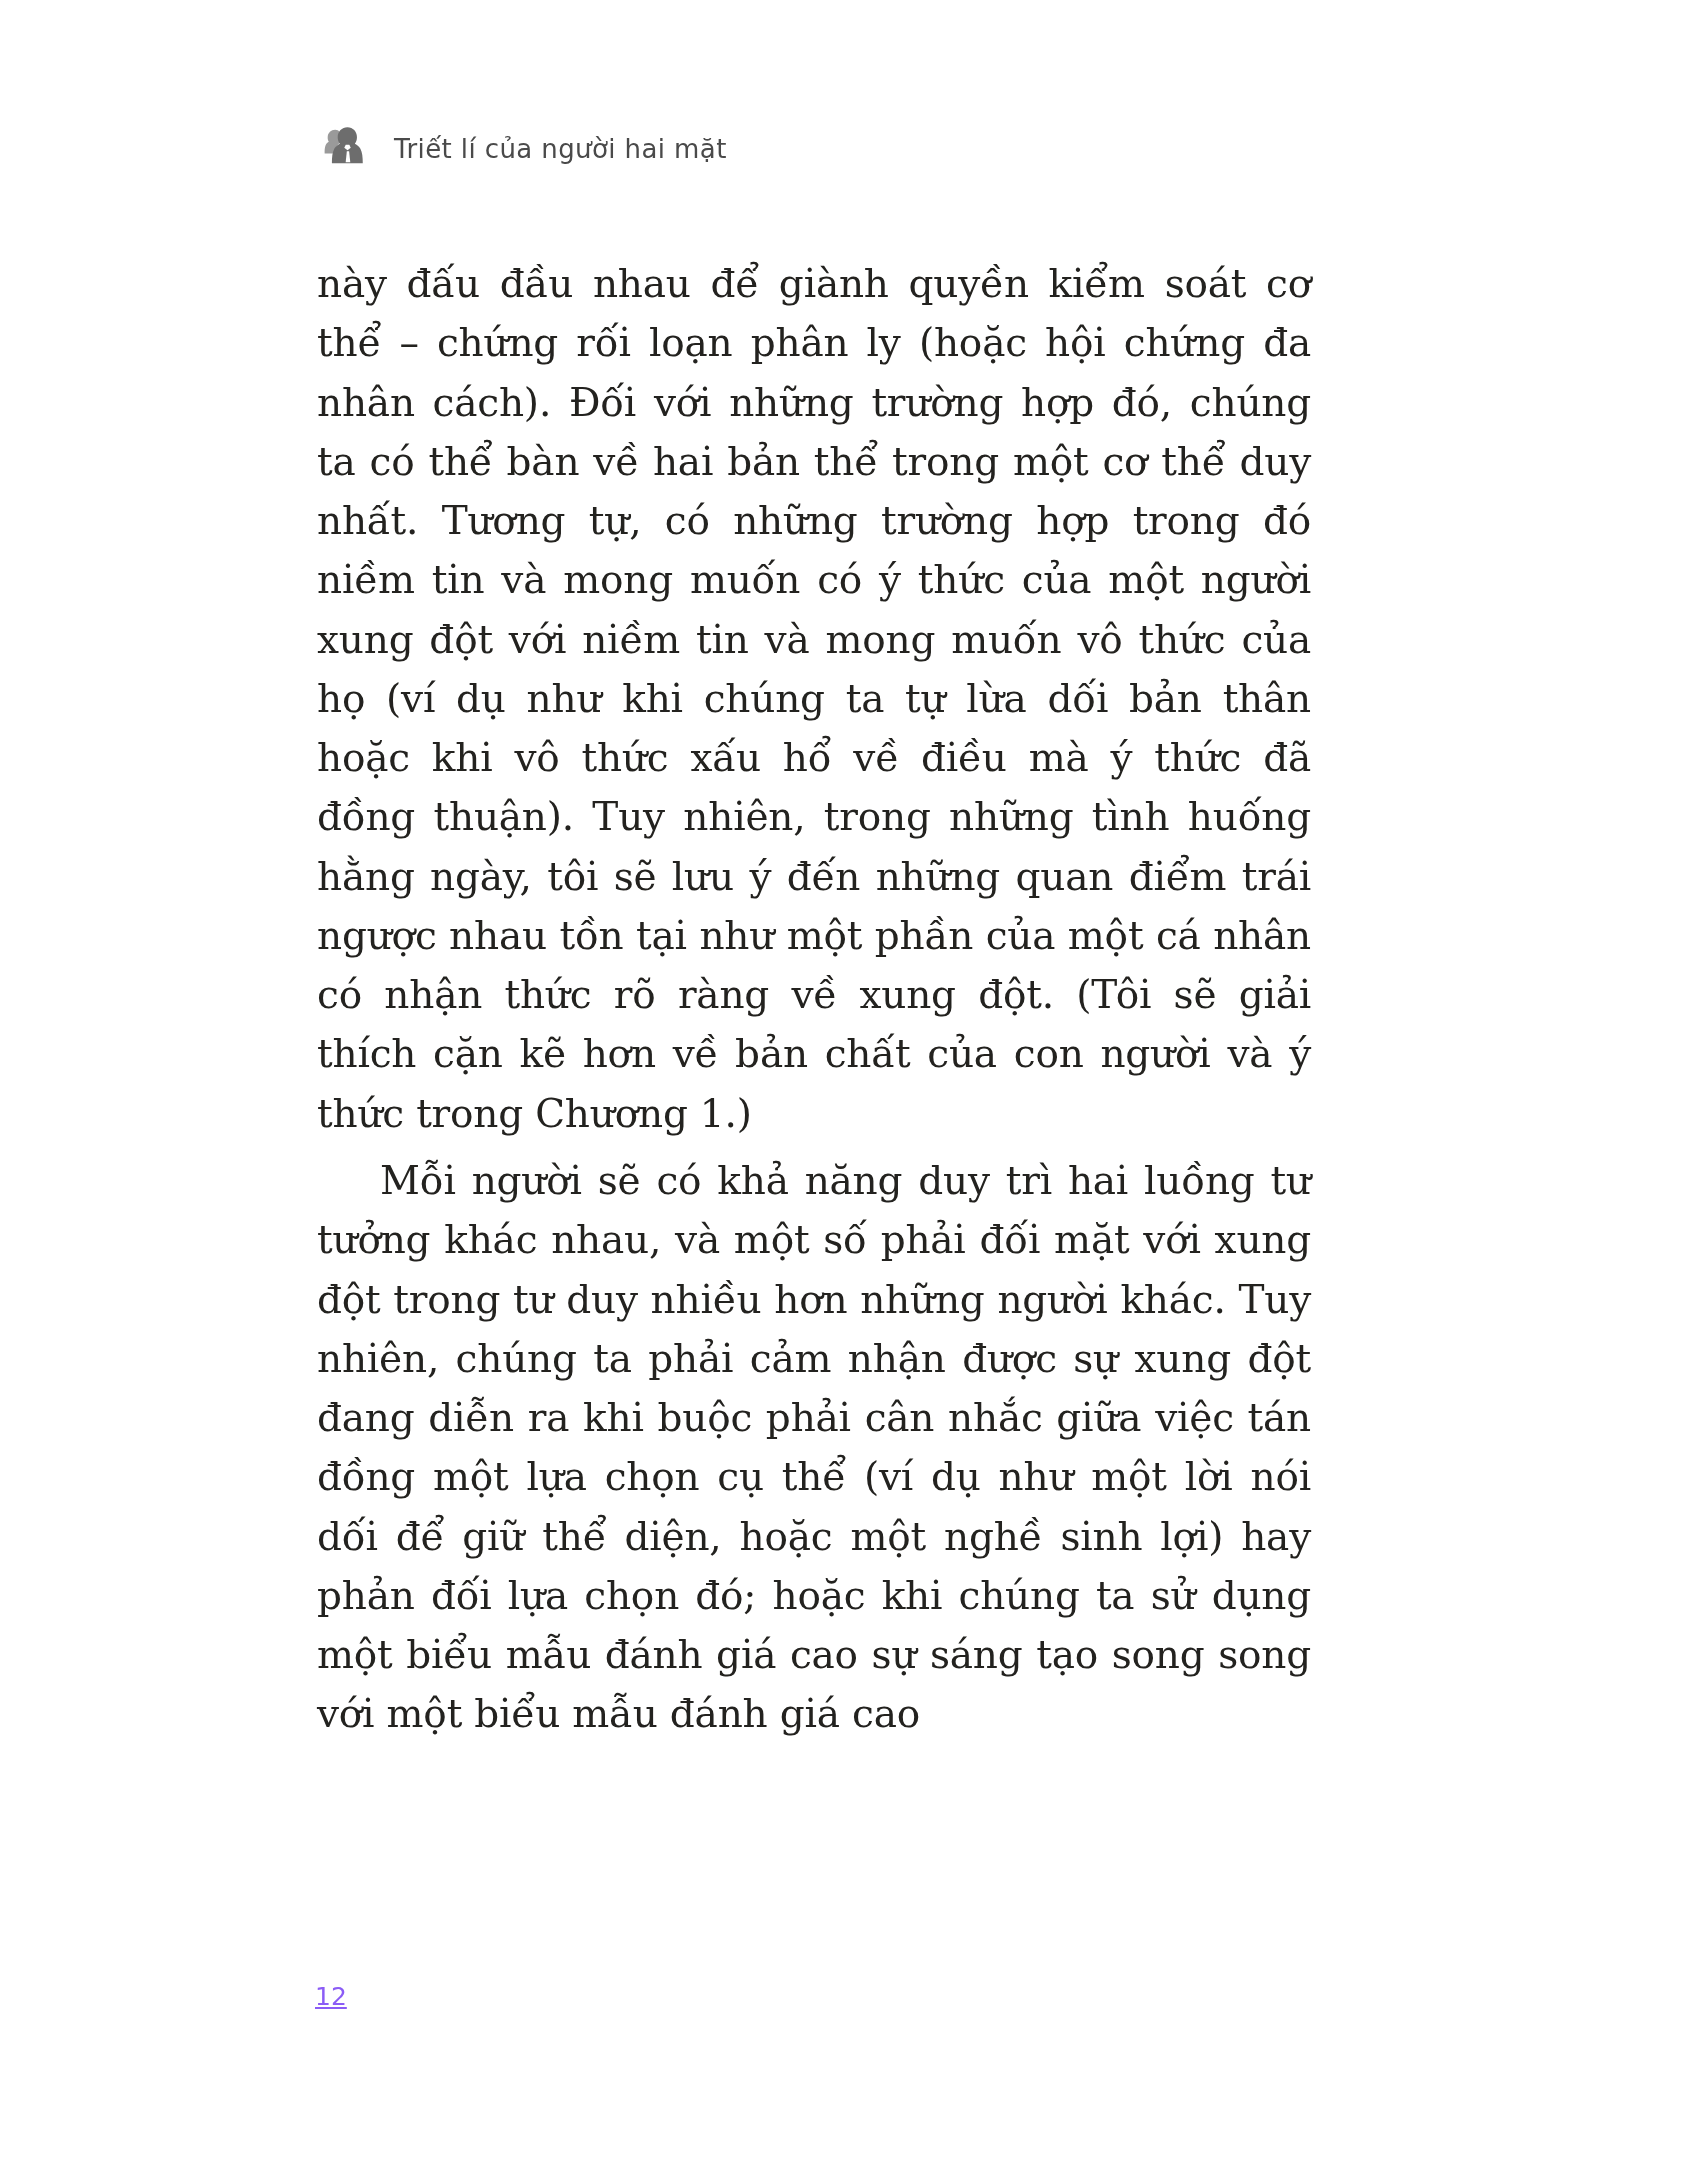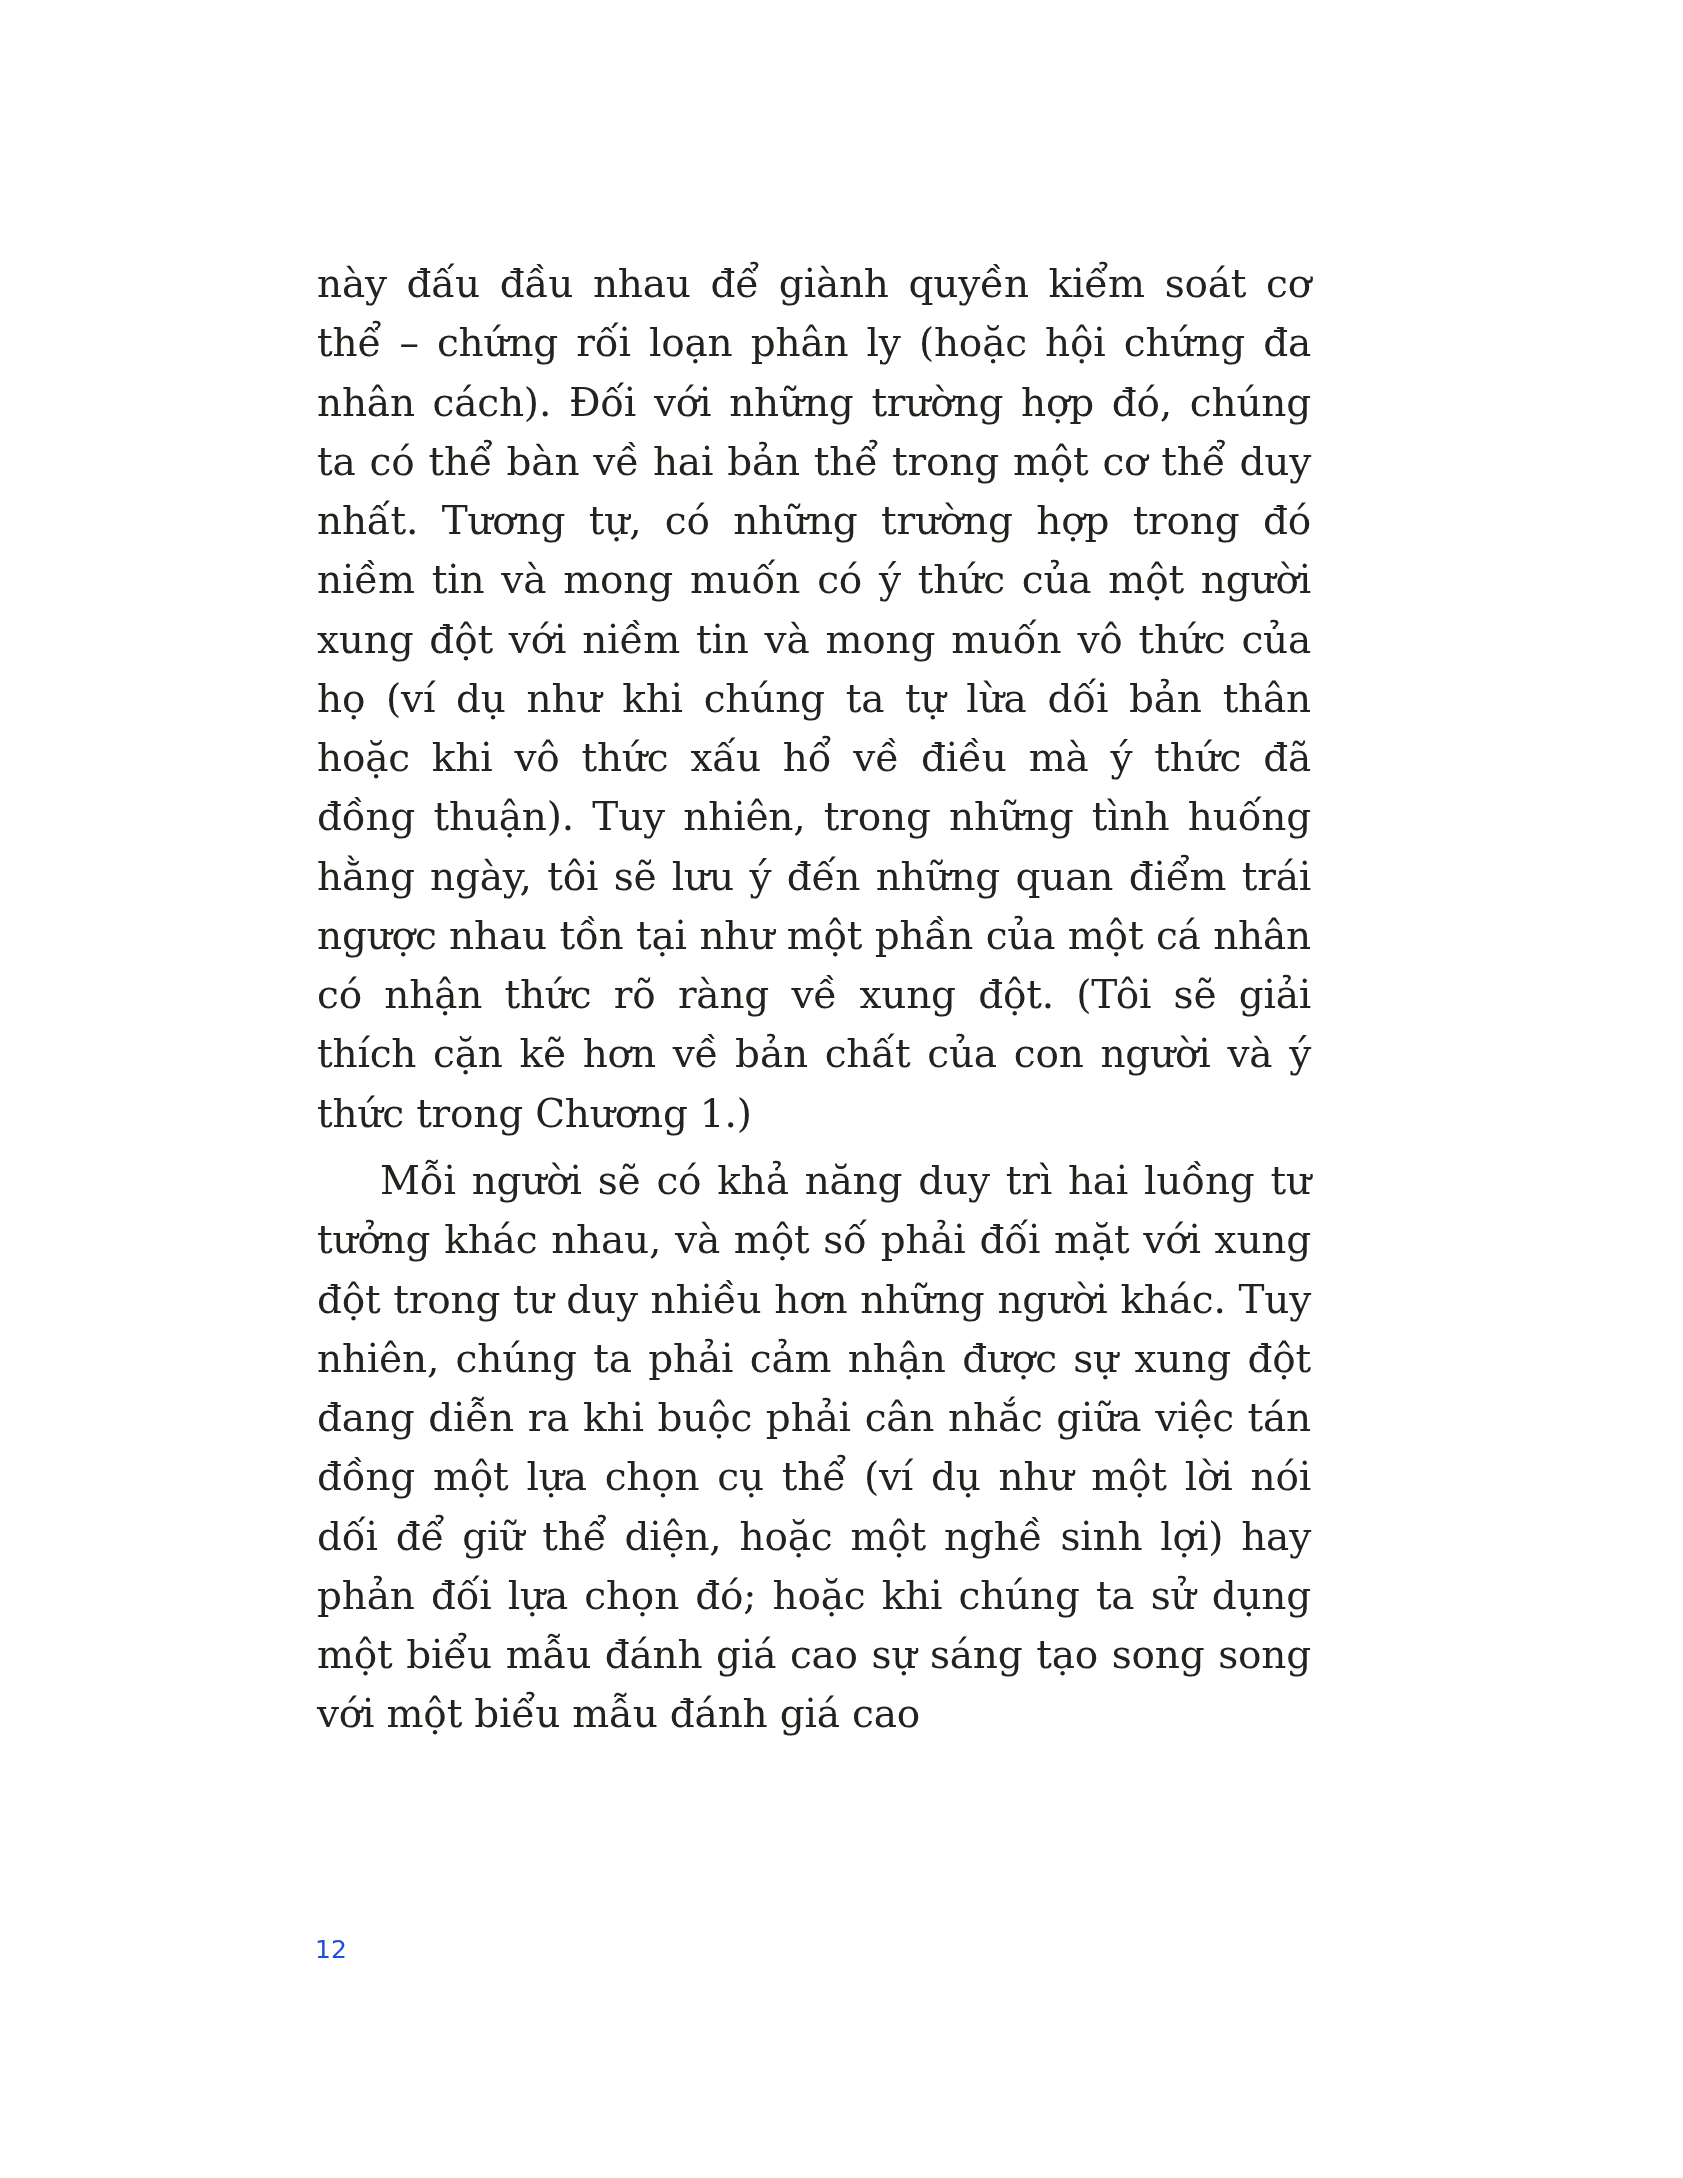--- a/index.html
+++ b/index.html
@@ -70,31 +70,48 @@
     text-indent: 63px;
   }
   .textblock p + p {
     margin-top: 0;
   }
 
   
   .folio {
     position: absolute;
     left: 315px;
-    top: 1935px;
+    top: 1982px;
     font-family: "DejaVu Sans", sans-serif;
     font-size: 25px;
-    color: #1d4ed8;
+    color: #8b5cf6;
+    text-decoration: underline;
   }
 </style>
 </head>
 <body>
 
 <div class="page">
 
+  <div class="running-head">
+    <span class="head-icon-wrap">
+      <svg class="head-icon" viewBox="0 0 58 58" xmlns="http://www.w3.org/2000/svg" aria-hidden="true">
+        <g fill="#6d6d6d">
+
+          <path fill="#9a9a9a" d="M20.5 12c-4.2 0-7.4 3.2-7.6 7.3-.1 2.1.4 3.6 1.1 4.9-1.6 1-2.6 2.1-3.2 3.6-.9 2.2-1.1 5.1-1 8.2h9.6c.4-3.4 1.6-6.2 3.4-8.3 1.3-1.6 2.9-2.8 4.5-3.7-.9-1.3-1.4-3-1.4-5 0-4.1-1.3-7-5.4-7z"></path>
+
+          <path d="M33 9.5c-5.6 0-9.9 4.4-9.9 10 0 2.9.9 5 2.2 6.7-2.6 1.3-4.5 2.9-5.7 5C17.7 34.7 17.2 40 17.2 46h31.4c0-6-.5-11.3-2.4-14.8-1.2-2.1-3.1-3.7-5.7-5 1.3-1.7 2.2-3.8 2.2-6.7 0-5.6-4.1-10-9.7-10z"></path>
+
+          <path fill="#ffffff" d="M31.3 27.2h3.6l1.5 3-3.3 2.6-3.3-2.6z"></path>
+          <path fill="#ffffff" d="M32.4 33.9h2.3l1.2 11.1h-4.7z"></path>
+        </g>
+      </svg>
+    </span>
+    <span class="running-head-title">Triết lí của người hai mặt</span>
+  </div>
 
   <div class="textblock">
     <p>này đấu đầu nhau để giành quyền kiểm soát cơ thể – chứng rối loạn phân ly (hoặc hội chứng đa nhân cách). Đối với những trường hợp đó, chúng ta có thể bàn về hai bản thể trong một cơ thể duy nhất. Tương tự, có những trường hợp trong đó niềm tin và mong muốn có ý thức của một người xung đột với niềm tin và mong muốn vô thức của họ (ví dụ như khi chúng ta tự lừa dối bản thân hoặc khi vô thức xấu hổ về điều mà ý thức đã đồng thuận). Tuy nhiên, trong những tình huống hằng ngày, tôi sẽ lưu ý đến những quan điểm trái ngược nhau tồn tại như một phần của một cá nhân có nhận thức rõ ràng về xung đột. (Tôi sẽ giải thích cặn kẽ hơn về bản chất của con người và ý thức trong Chương 1.)</p>
     <p class="indent">Mỗi người sẽ có khả năng duy trì hai luồng tư tưởng khác nhau, và một số phải đối mặt với xung đột trong tư duy nhiều hơn những người khác. Tuy nhiên, chúng ta phải cảm nhận được sự xung đột đang diễn ra khi buộc phải cân nhắc giữa việc tán đồng một lựa chọn cụ thể (ví dụ như một lời nói dối để giữ thể diện, hoặc một nghề sinh lợi) hay phản đối lựa chọn đó; hoặc khi chúng ta sử dụng một biểu mẫu đánh giá cao sự sáng tạo song song với một biểu mẫu đánh giá cao</p>
   </div>
 
   <div class="folio">12</div>
 
 </div>
 

